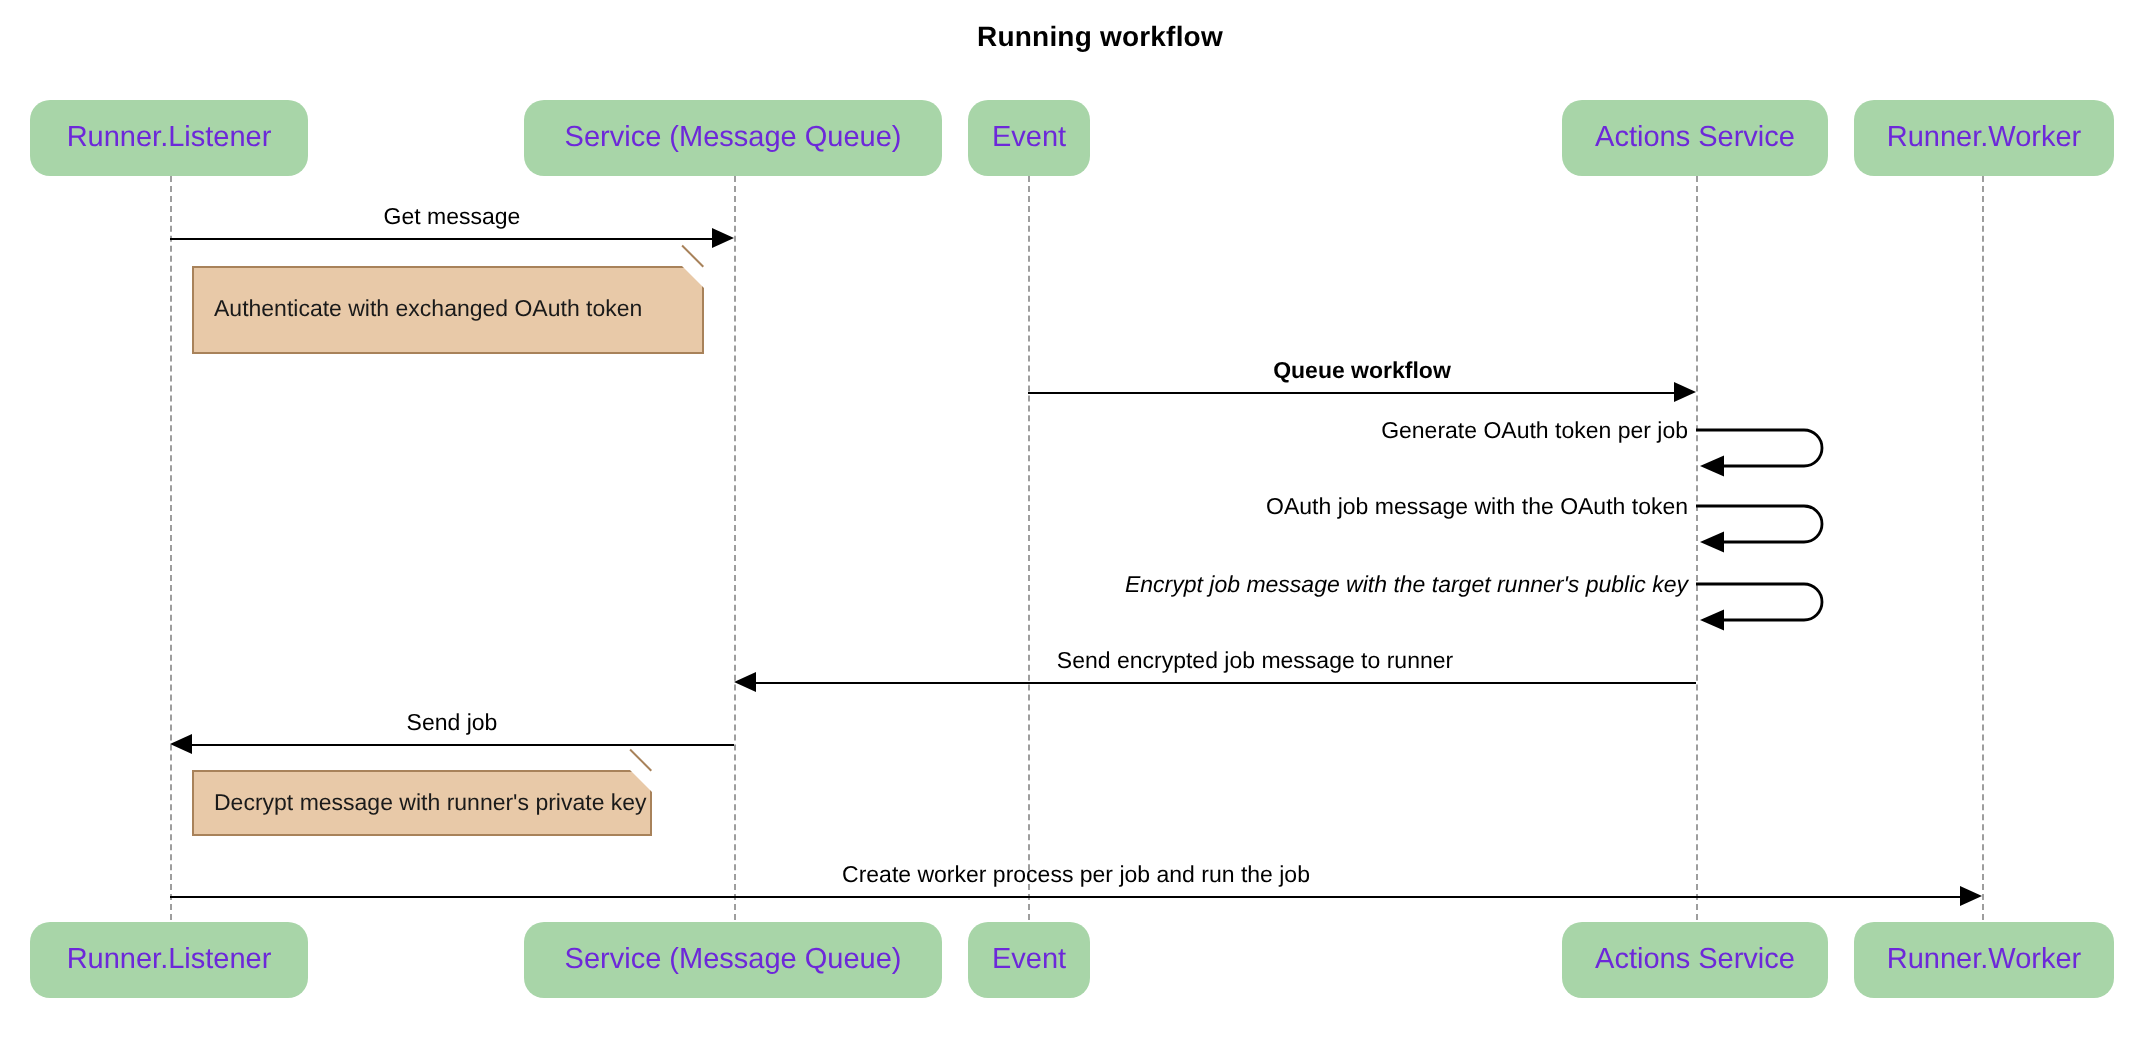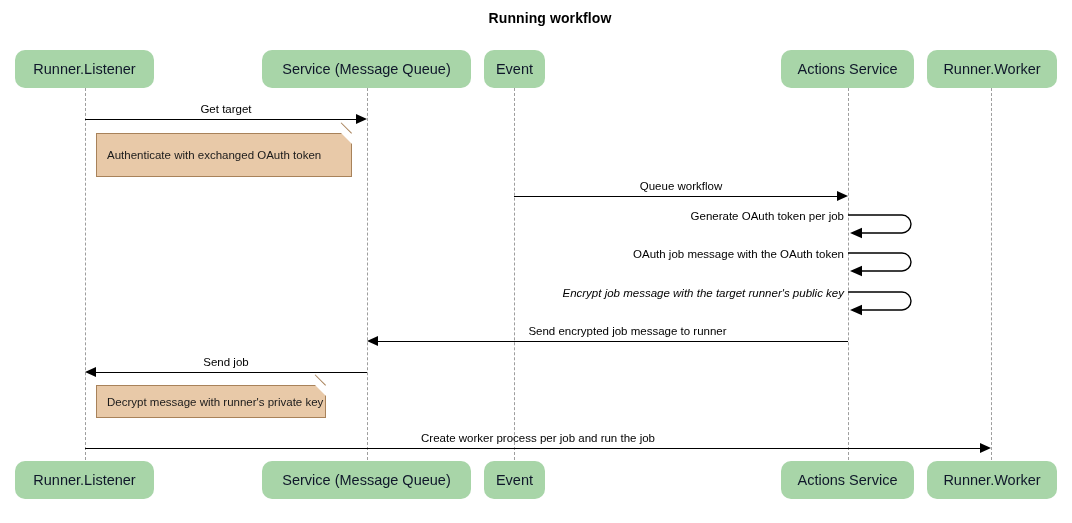--- a/index.html
+++ b/index.html
@@ -32,21 +32,21 @@
   }
   .actor-box {
     position: absolute;
     height: 38px;
     background: #a8d5a8;
     border-radius: 10px;
     display: flex;
     align-items: center;
     justify-content: center;
     font-size: 14.5px;
-    color: #0f172a;
+    color: #6d28d9;
     box-sizing: border-box;
     white-space: nowrap;
   }
   .lifeline {
     position: absolute;
     width: 0;
     border-left: 1px dashed #9e9e9e;
   }
   .msg-label {
     position: absolute;
@@ -153,31 +153,31 @@
   <div class="actor-box" style="left:484px; top:461px; width:61px;">
     <span>Event</span>
   </div>
   <div class="actor-box" style="left:781px; top:461px; width:133px;">
     <span>Actions Service</span>
   </div>
   <div class="actor-box" style="left:927px; top:461px; width:130px;">
     <span>Runner.Worker</span>
   </div>
 
-  <div class="msg-label" style="left:85px; top:103px; width:282px;">Get target</div>
+  <div class="msg-label" style="left:85px; top:103px; width:282px;">Get message</div>
   <div class="msg-line" style="left:85px; top:119px; width:272px;"></div>
   <div class="arrowhead-right" style="left:356px; top:113.5px;"></div>
 
   <div class="note" style="left:96px; top:133px; width:256px; height:44px;">
     <span>Authenticate with exchanged OAuth token</span>
     <span class="note-fold-tri"></span>
     <span class="note-fold-edge"></span>
   </div>
 
-  <div class="msg-label" style="left:514px; top:180px; width:334px;">Queue workflow</div>
+  <div class="msg-label" style="left:514px; top:180px; width:334px;font-weight:bold;">Queue workflow</div>
   <div class="msg-line" style="left:514px; top:196px; width:324px;"></div>
   <div class="arrowhead-right" style="left:837px; top:190.5px;"></div>
 
   <div class="msg-label" style="left:548px; top:210px; width:296px; text-align:right;">Generate OAuth token per job</div>
   <div class="self-loop" style="left:848px; top:209px; width:80px; height:32px;">
     <svg width="80" height="32" viewBox="0 0 80 32">
       <path d="M 0 6 L 54 6 A 9 9 0 0 1 54 24 L 12 24" fill="none" stroke="#000000" stroke-width="1.4"></path>
       <path d="M 2 24 L 14 18.8 L 14 29.2 Z" fill="#000000"></path>
     </svg>
   </div>

